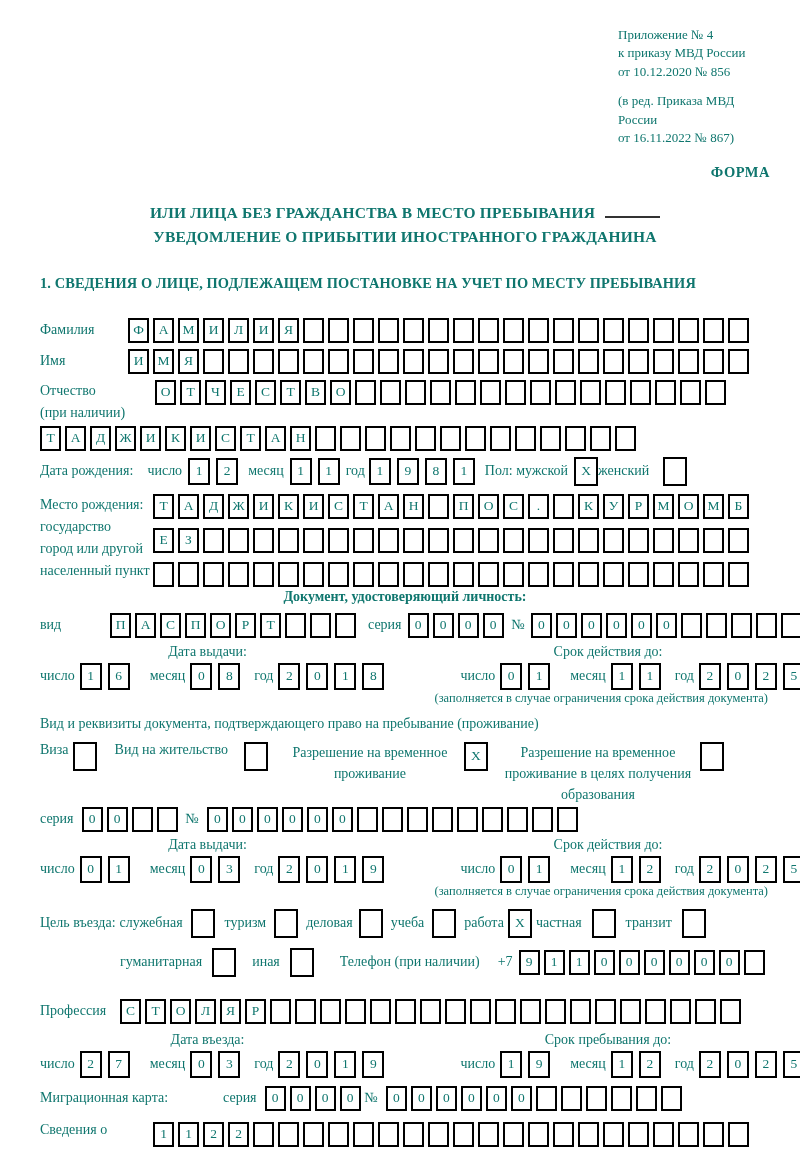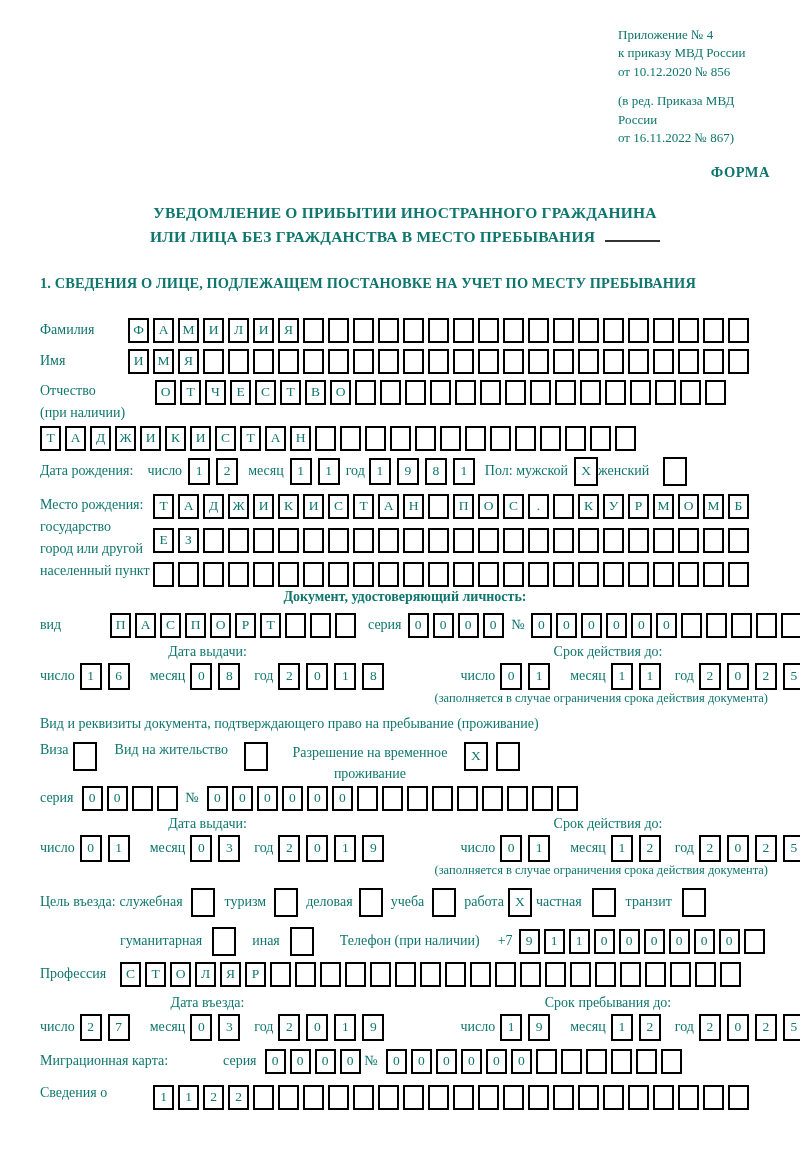--- a/index.html
+++ b/index.html
@@ -62,22 +62,22 @@
     <div>Приложение № 4</div>
     <div>к приказу МВД России</div>
     <div>от 10.12.2020 № 856</div>
     <div class="gap">(в ред. Приказа МВД России</div>
     <div>от 16.11.2022 № 867)</div>
   </div>
 
   <div class="forma">ФОРМА</div>
 
   <div class="title">
+    <div><span>ИЛИ ЛИЦА БЕЗ ГРАЖДАНСТВА В МЕСТО ПРЕБЫВАНИЯ</span><span class="blank-line"></span></div>
     <div>УВЕДОМЛЕНИЕ О ПРИБЫТИИ ИНОСТРАННОГО ГРАЖДАНИНА</div>
-    <div><span>ИЛИ ЛИЦА БЕЗ ГРАЖДАНСТВА В МЕСТО ПРЕБЫВАНИЯ</span><span class="blank-line"></span></div>
   </div>
 
   <div class="sec-heading" style="margin-bottom:26px;">1. СВЕДЕНИЯ О ЛИЦЕ, ПОДЛЕЖАЩЕМ ПОСТАНОВКЕ НА УЧЕТ ПО МЕСТУ ПРЕБЫВАНИЯ</div>
 
   <div class="row">
     <span class="lbl w88">Фамилия</span>
     <span class="boxes">
         <span class="cell">Ф</span>
         <span class="cell">А</span>
         <span class="cell">М</span>
@@ -409,20 +409,21 @@
         <span class="cell"></span>
       </span>
     <span class="lbl ml18">Вид на жительство</span>
     <span class="boxes checkbox ml16">
         <span class="cell"></span>
       </span>
     <span class="cbtext w172 ml16">Разрешение на временное проживание</span>
     <span class="boxes checkbox ml8">
         <span class="cell">X</span>
       </span>
+    <span class="cbtext w188 ml16">Разрешение на временное проживание в целях получения образования</span>
     <span class="boxes checkbox ml8">
         <span class="cell"></span>
       </span>
   </div>
 
   <div class="row" style="margin-bottom:5px;">
     <span class="lbl">серия</span>
     <span class="boxes ml8">
         <span class="cell">0</span>
         <span class="cell">0</span>
@@ -520,21 +521,21 @@
     <span class="lbl ml4">частная</span>
     <span class="boxes checkbox ml10">
         <span class="cell"></span>
       </span>
     <span class="lbl ml10">транзит</span>
     <span class="boxes checkbox ml10">
         <span class="cell"></span>
       </span>
   </div>
 
-  <div class="row" style="margin-bottom:6px;">
+  <div class="row" style="margin-bottom:22px;">
     <span class="lbl" style="margin-left:80px;">гуманитарная</span>
     <span class="boxes checkbox ml10">
         <span class="cell"></span>
       </span>
     <span class="lbl ml16">иная</span>
     <span class="boxes checkbox ml10">
         <span class="cell"></span>
       </span>
     <span class="lbl ml26">Телефон (при наличии)</span>
     <span class="lbl ml18">+7</span>

